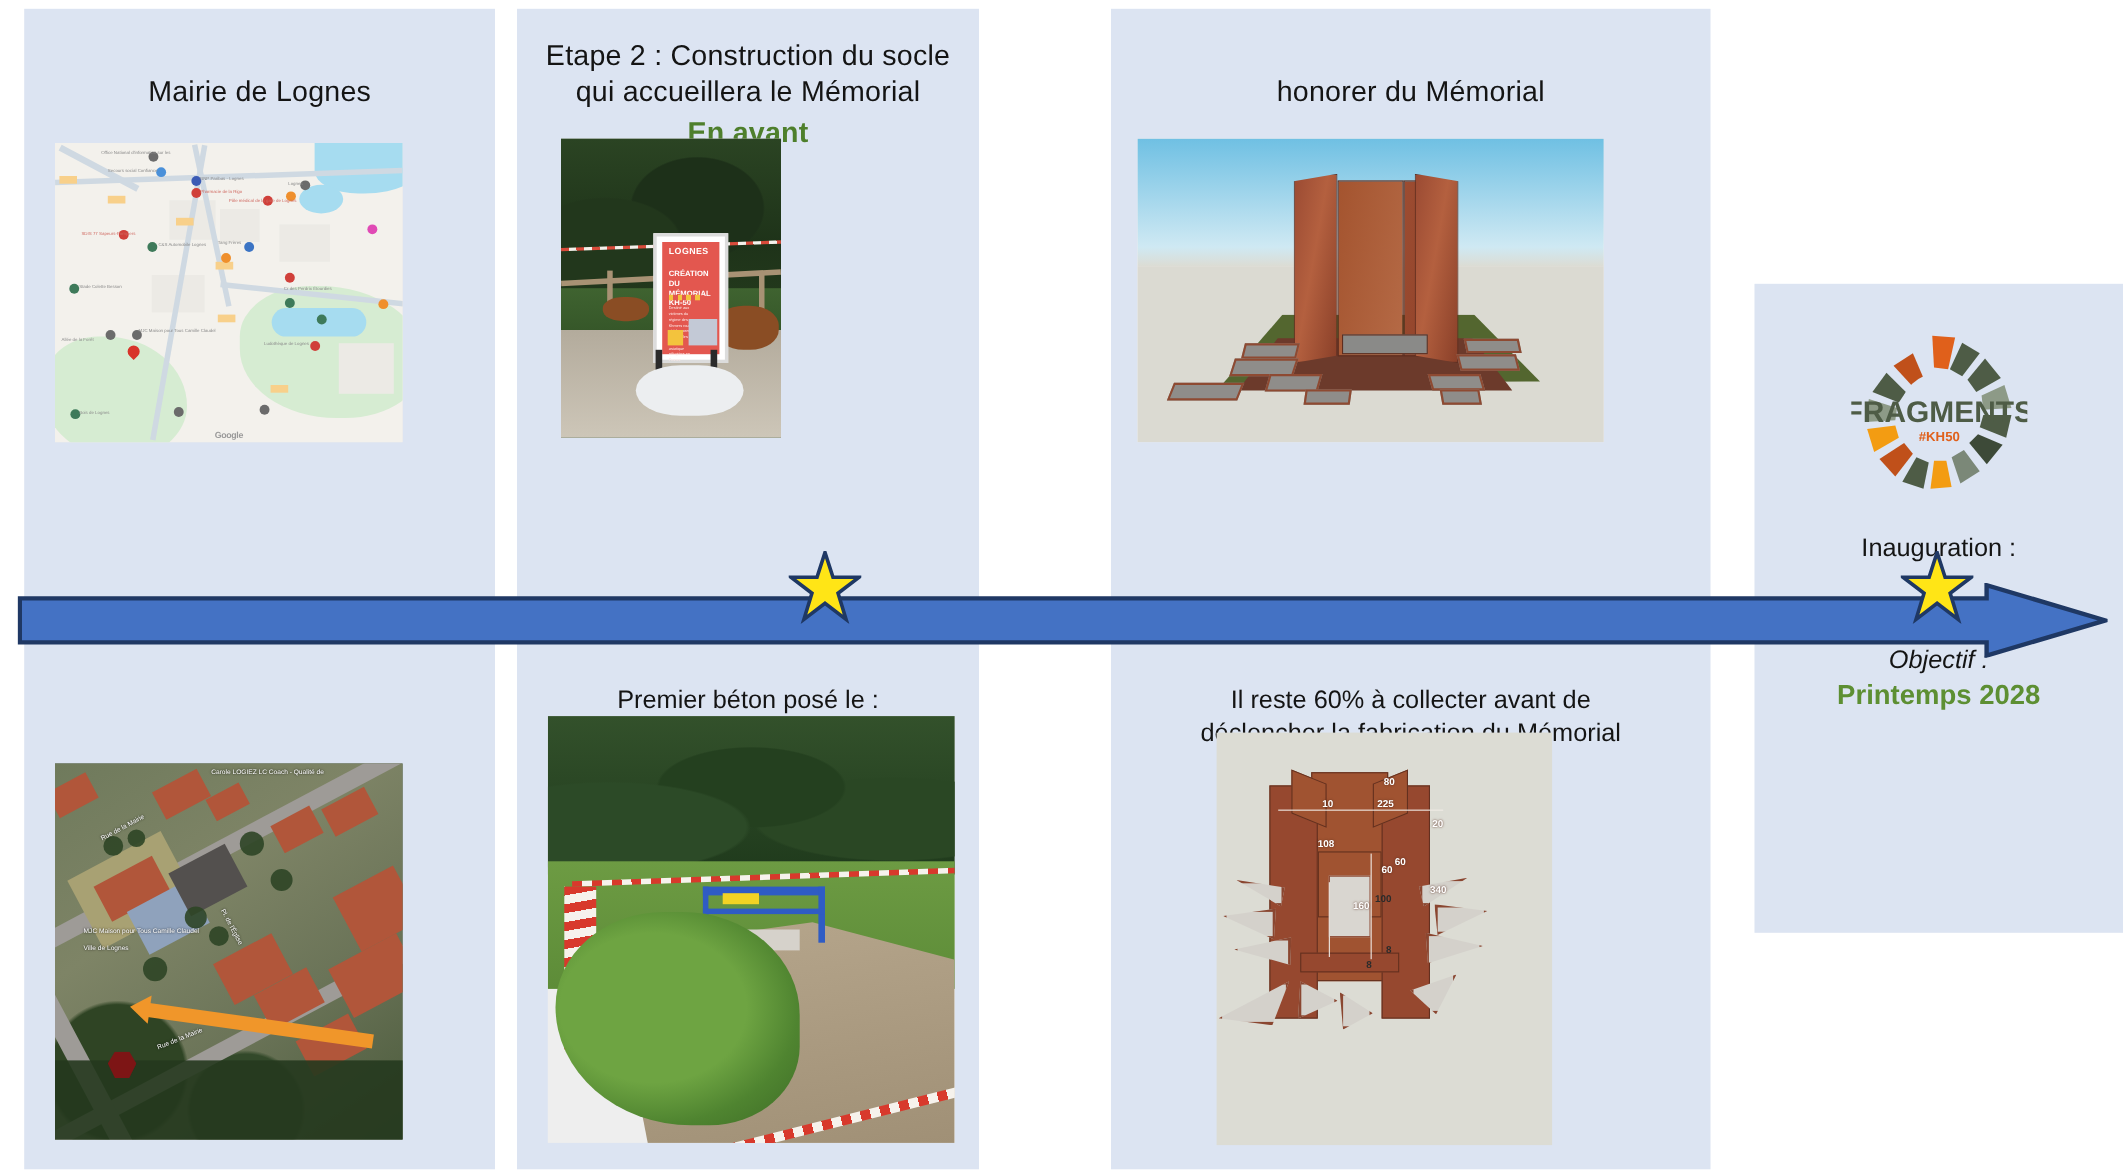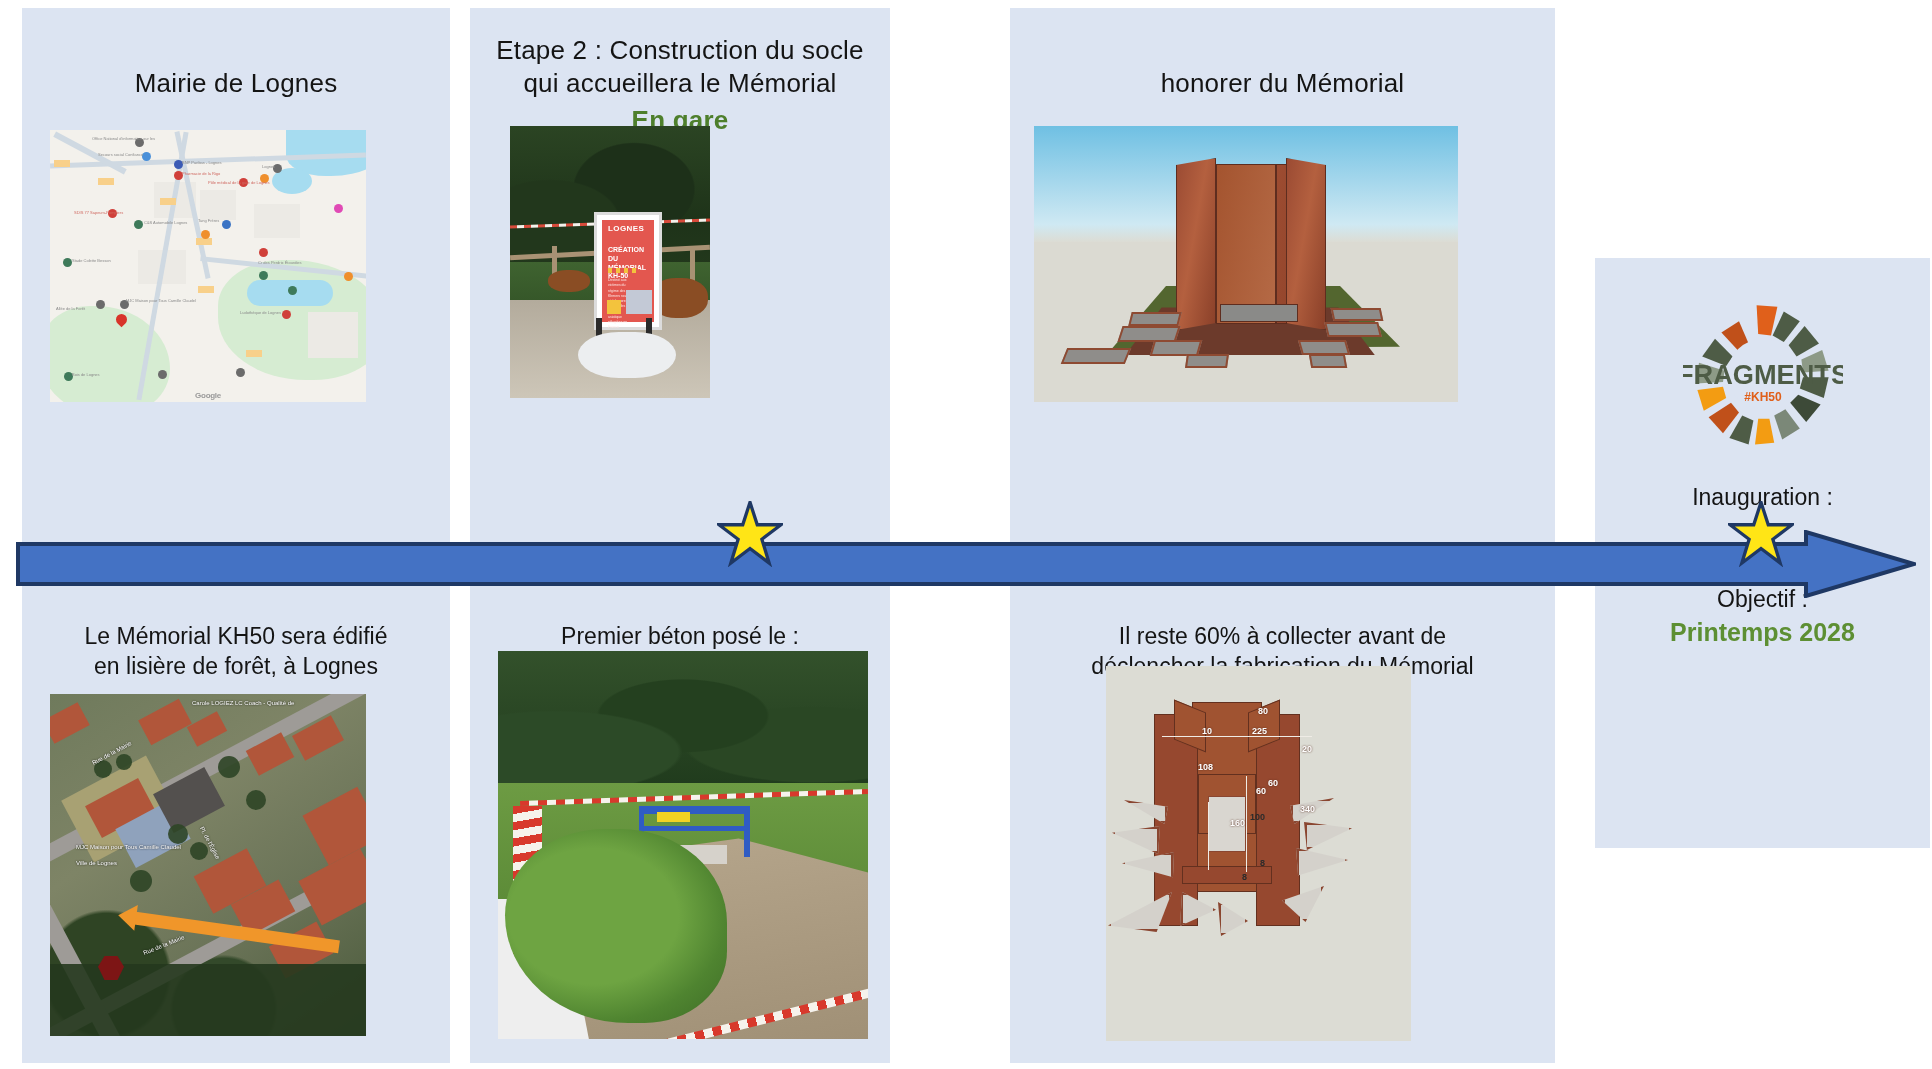--- a/index.html
+++ b/index.html
@@ -256,24 +256,20 @@
       <div class="mlbl" style="left:148px;top:88px;">Tang Frères</div>
       <div class="mlbl" style="left:22px;top:128px;">Stade Colette Besson</div>
       <div class="mlbl" style="left:76px;top:168px;">MJC Maison pour Tous Camille Claudel</div>
       <div class="mlbl" style="left:190px;top:180px;">Ludothèque de Lognes</div>
       <div class="mlbl" style="left:22px;top:242px;">Bois de Lognes</div>
       <div class="mlbl" style="left:208px;top:130px;">Cr des Perdrix Étourdies</div>
       <div class="mlbl" style="left:6px;top:176px;">Allée de la Forêt</div>
       <div class="gwm">Google</div>
     </div>
 
-    <div class="cap" style="top:614px;">
-      <span>Le Mémorial KH50 sera édifié</span><br>
-      <span>en lisière de forêt, à Lognes</span>
-    </div>
 
     <div class="media" id="media-sat">
       <div class="sat-base"></div>
       <div class="satroad" style="left:-40px;top:60px;width:420px;height:16px;"></div>
       <div class="satroad" style="left:-40px;top:244px;width:420px;height:15px;"></div>
       <div class="satroad" style="left:-30px;top:-20px;width:18px;height:420px;transform:rotate(-28deg);"></div>
       <div class="satlawn" style="left:22px;top:80px;width:96px;height:70px;background:#a8a173;"></div>
       <div class="roof" style="left:40px;top:96px;width:60px;height:36px;"></div>
       <div class="roof grey" style="left:72px;top:118px;width:62px;height:44px;background:#8fa2bc;"></div>
       <div class="roof dark" style="left:110px;top:84px;width:58px;height:44px;"></div>
@@ -303,21 +299,21 @@
       <div class="satlbl" style="left:26px;top:166px;">Ville de Lognes</div>
       <div class="satlbl" style="left:142px;top:146px;transform:rotate(62deg);">Pl. de l'Église</div>
       <div class="satlbl" style="left:92px;top:248px;transform:rotate(-22deg);">Rue de la Mairie</div>
     </div>
   </div>
 
   <div class="panel" id="panel-2">
     <div class="head">
       <span>Etape 2 :  Construction du socle</span><br>
       <span>qui accueillera le Mémorial</span>
-      <span class="status progress">En gare</span>
+      <span class="status progress">En avant</span>
     </div>
 
     <div class="media" id="media-sign">
       <div class="ph-sky"></div>
       <div class="ph-forest"></div>
       <div class="ph-hedge"></div>
       <div class="ph-path"></div>
       <div class="ph-tape" style="top:96px;transform:rotate(-2deg);"></div>
       <div class="ph-fence" style="left:0;top:124px;width:200px;height:5px;transform:rotate(-3deg);"></div>
       <div class="ph-fence" style="left:42px;top:120px;width:5px;height:34px;"></div>
@@ -472,21 +468,21 @@
           <path d="M48 48 L70 34 L82 62 L70 72 Z" fill="#c0501a"></path>
           <circle cx="100" cy="100" r="44" fill="#dce4f2"></circle>
         </g>
         <text x="100" y="112" text-anchor="middle" font-family="Liberation Sans, sans-serif" font-size="34" font-weight="bold" fill="#4e5c46">FRAGMENTS</text>
         <text x="100" y="134" text-anchor="middle" font-family="Liberation Sans, sans-serif" font-size="15" font-weight="bold" fill="#e0601b">#KH50</text>
       </svg>
     </div>
 
     <div class="goal-line" style="top:226px;">Inauguration :</div>
 
-    <div class="goal-line" style="top:328px;">Objectif :</div>
+    <div class="goal-line" style="top:328px;font-style:italic;">Objectif :</div>
     <div class="goal-line goal-strong" style="top:360px;">Printemps 2028</div>
   </div>
 
   <div class="arrow-wrap">
     <svg class="arrow-svg" viewBox="0 0 1900 68" preserveAspectRatio="none" aria-hidden="true">
       <polygon points="2,14 1790,14 1790,2 1898,34 1790,66 1790,54 2,54" fill="#4472c4" stroke="#1f3864" stroke-width="4" vector-effect="non-scaling-stroke"></polygon>
     </svg>
   </div>
 
   <div class="star" style="left:717px;top:501px;">

